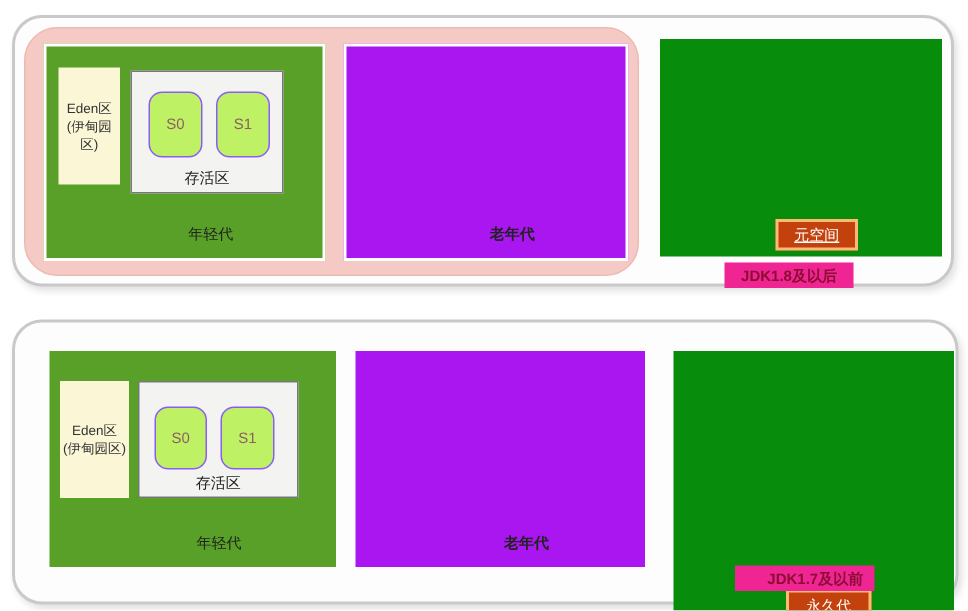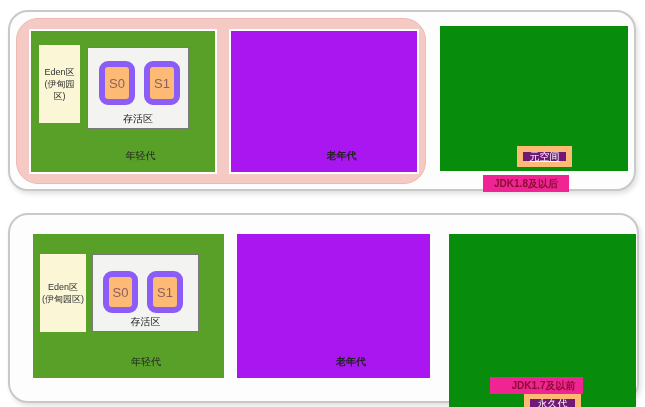--- a/index.html
+++ b/index.html
@@ -69,42 +69,42 @@
     word-break: break-all;
   }
   .survivor {
     position: absolute;
     background: #f3f3f1;
     border: 1px solid #787878;
     box-sizing: border-box;
   }
   .sbox {
     position: absolute;
-    background: #fdba74;
-    border: 6px solid #8b5cf6;
+    background: #bef264;
+    border: 1px solid #8b5cf6;
     border-radius: 9px;
     display: flex;
     align-items: center;
     justify-content: center;
-    font-size: 13px;
+    font-size: 10px;
     color: #8d5f62;
     box-sizing: border-box;
   }
   .survivor-label {
     position: absolute;
     left: 0; right: 0;
     bottom: 2px;
     text-align: center;
     font-size: 10px;
     color: #222222;
   }
   .area-badge {
     position: absolute;
-    background: #701a75;
-    border: 6px solid #fdba74;
+    background: #c2410c;
+    border: 2px solid #fdba74;
     color: #ffffff;
     font-size: 10px;
     display: flex;
     align-items: center;
     justify-content: center;
     box-sizing: border-box;
     text-decoration: underline;
   }
   .jdk-badge {
     position: absolute;

